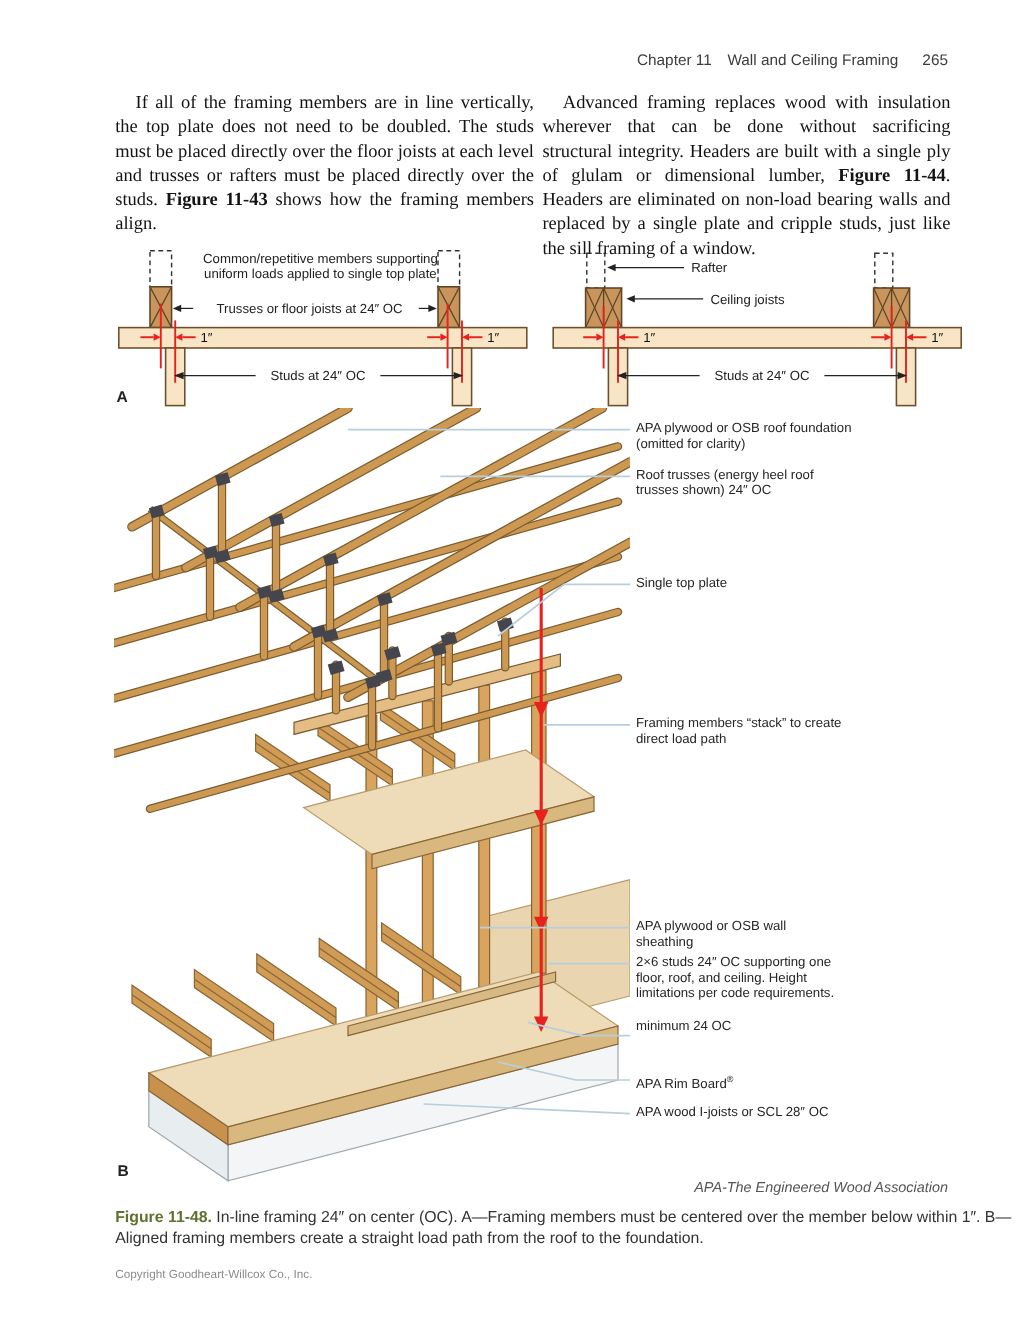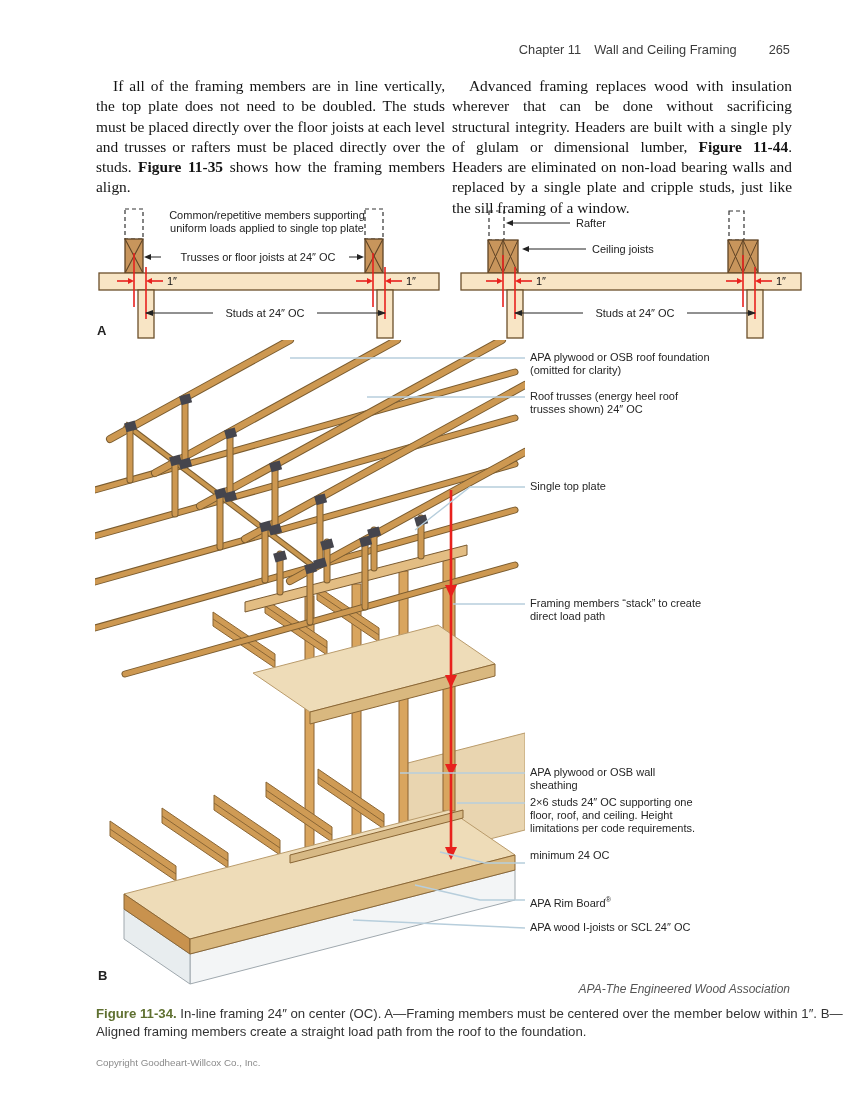--- a/index.html
+++ b/index.html
@@ -1,21 +1,21 @@
 <!DOCTYPE html>
 <html><head>
 <meta charset="utf-8">
 <style>
   html,body{margin:0;padding:0;background:#ffffff;}
   .page{position:relative;width:862px;height:1112px;background:#ffffff;overflow:hidden;
         font-family:"Liberation Sans",sans-serif;}
   .runhead{position:absolute;top:42px;right:72px;display:flex;align-items:baseline;
            font-size:12.8px;color:#3c3c3c;}
   .runhead .chap{margin-right:13px;}
-  .runhead .num{margin-left:32px;}
+  .runhead .num{margin-left:20px;}
   .col{position:absolute;top:76px;font-family:"Liberation Serif",serif;font-size:15.4px;
        line-height:20.3px;color:#131313;text-align:justify;text-indent:17px;}
   .col-left{left:96px;width:349px;}
   .col-right{left:452px;width:340px;}
   .col b{font-weight:bold;}
   .lbl{position:absolute;left:530px;width:270px;font-size:11px;line-height:13.2px;color:#262626;}
   .lbl sup{font-size:7.5px;}
   .panel-letter{position:absolute;font-weight:bold;font-size:13px;color:#222;}
   .attrib{position:absolute;top:982px;right:72px;font-size:12px;font-style:italic;color:#555;}
   .caption{position:absolute;left:96px;top:1005px;width:748px;font-size:13.2px;line-height:17.5px;color:#333;}
@@ -28,21 +28,21 @@
 
 <div class="page">
 
   <div class="runhead">
     <span class="chap">Chapter 11</span>
     <span class="title">Wall and Ceiling Framing</span>
     <span class="num">265</span>
   </div>
 
   <div class="col col-left">
-    <span>If all of the framing members are in line vertically, the top plate does not need to be doubled. The studs must be placed directly over the floor joists at each level and trusses or rafters must be placed directly over the studs. </span><b>Figure 11-35</b><span> shows how the framing members align.</span>
+    <span>If all of the framing members are in line vertically, the top plate does not need to be doubled. The studs must be placed directly over the floor joists at each level and trusses or rafters must be placed directly over the studs. </span><b>Figure 11-43</b><span> shows how the framing members align.</span>
   </div>
   <div class="col col-right">
     <span>Advanced framing replaces wood with insulation wherever that can be done without sacrificing structural integrity. Headers are built with a single ply of glulam or dimensional lumber, </span><b>Figure 11-44</b><span>. Headers are eliminated on non-load bearing walls and replaced by a single plate and cripple studs, just like the sill framing of a window.</span>
   </div>
 
   <svg style="position:absolute;left:95px;top:205px" width="350" height="135" viewBox="0 0 350 135">
 
     <rect x="30" y="4" width="18" height="30" fill="none" stroke="#333" stroke-width="1.2" stroke-dasharray="4,3"></rect>
     <rect x="270" y="4" width="18" height="30" fill="none" stroke="#333" stroke-width="1.2" stroke-dasharray="4,3"></rect>
 
@@ -335,23 +335,23 @@
     <div>floor, roof, and ceiling. Height</div>
     <div>limitations per code requirements.</div>
   </div>
   <div class="lbl" style="top:849px">
     <div>minimum 24 OC</div>
   </div>
   <div class="lbl" style="top:893px">
     <div><span>APA Rim Board</span><sup>®</sup></div>
   </div>
   <div class="lbl" style="top:921px">
-    <div>APA wood I-joists or SCL 24″ OC</div>
+    <div>APA wood I-joists or SCL 28″ OC</div>
   </div>
 
   <div class="panel-letter" style="left:98px;top:968px">B</div>
   <div class="attrib">APA-The Engineered Wood Association</div>
   <div class="caption">
-    <span class="tag">Figure 11-34.</span><span>&nbsp;In-line framing 24″ on center (OC). A—Framing members must be centered over the member below within 1″. B—Aligned framing members create a straight load path from the roof to the foundation.</span>
+    <span class="tag">Figure 11-48.</span><span>&nbsp;In-line framing 24″ on center (OC). A—Framing members must be centered over the member below within 1″. B—Aligned framing members create a straight load path from the roof to the foundation.</span>
   </div>
   <div class="copyright">Copyright Goodheart-Willcox Co., Inc.</div>
 
 </div>
 
 </body></html>

